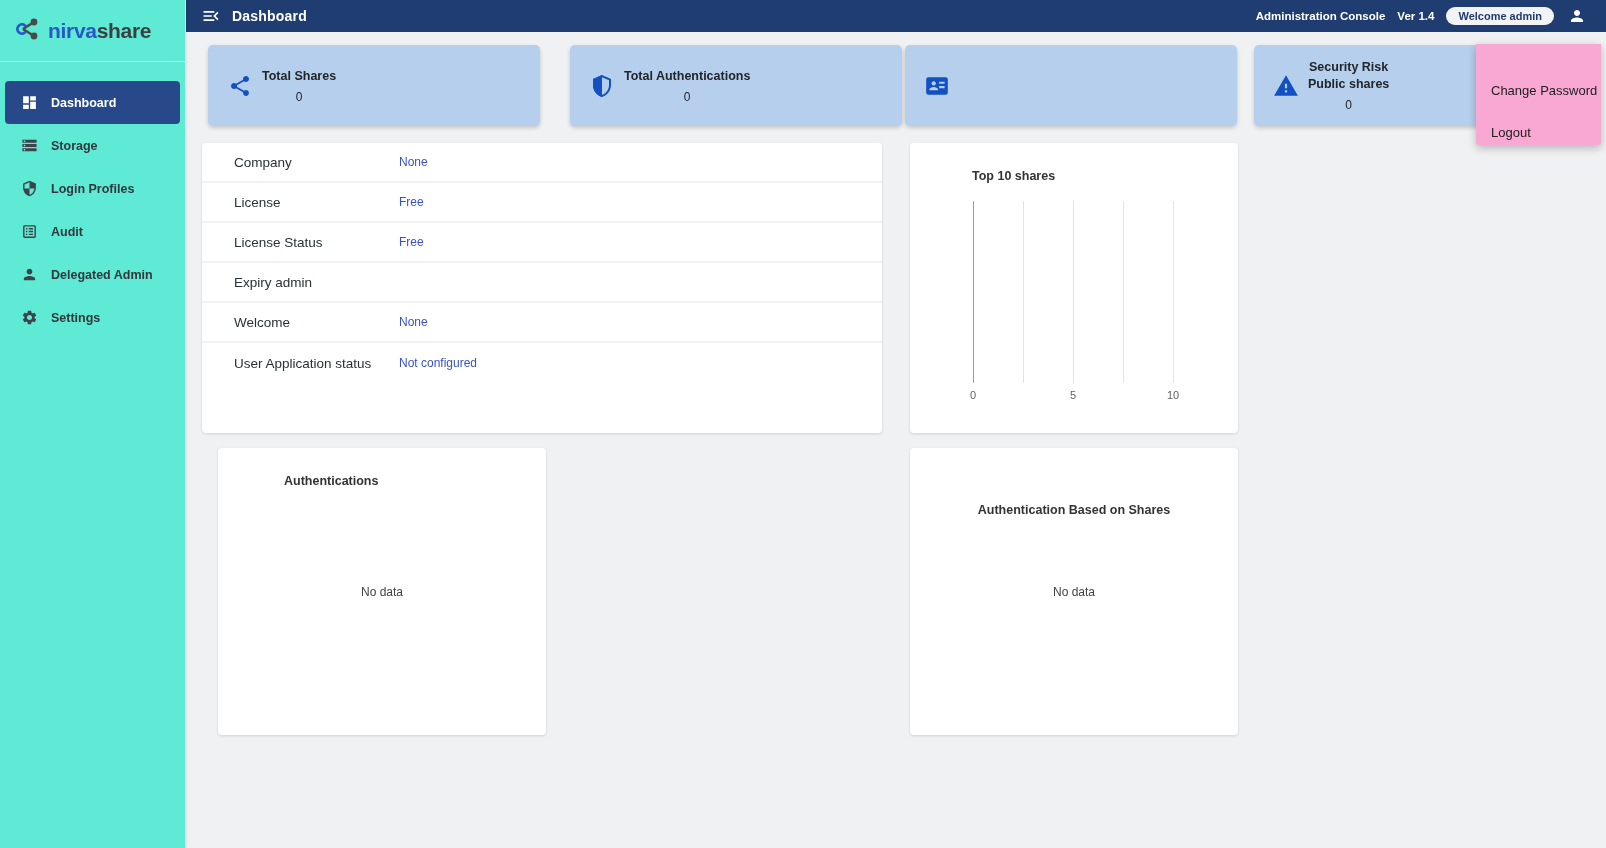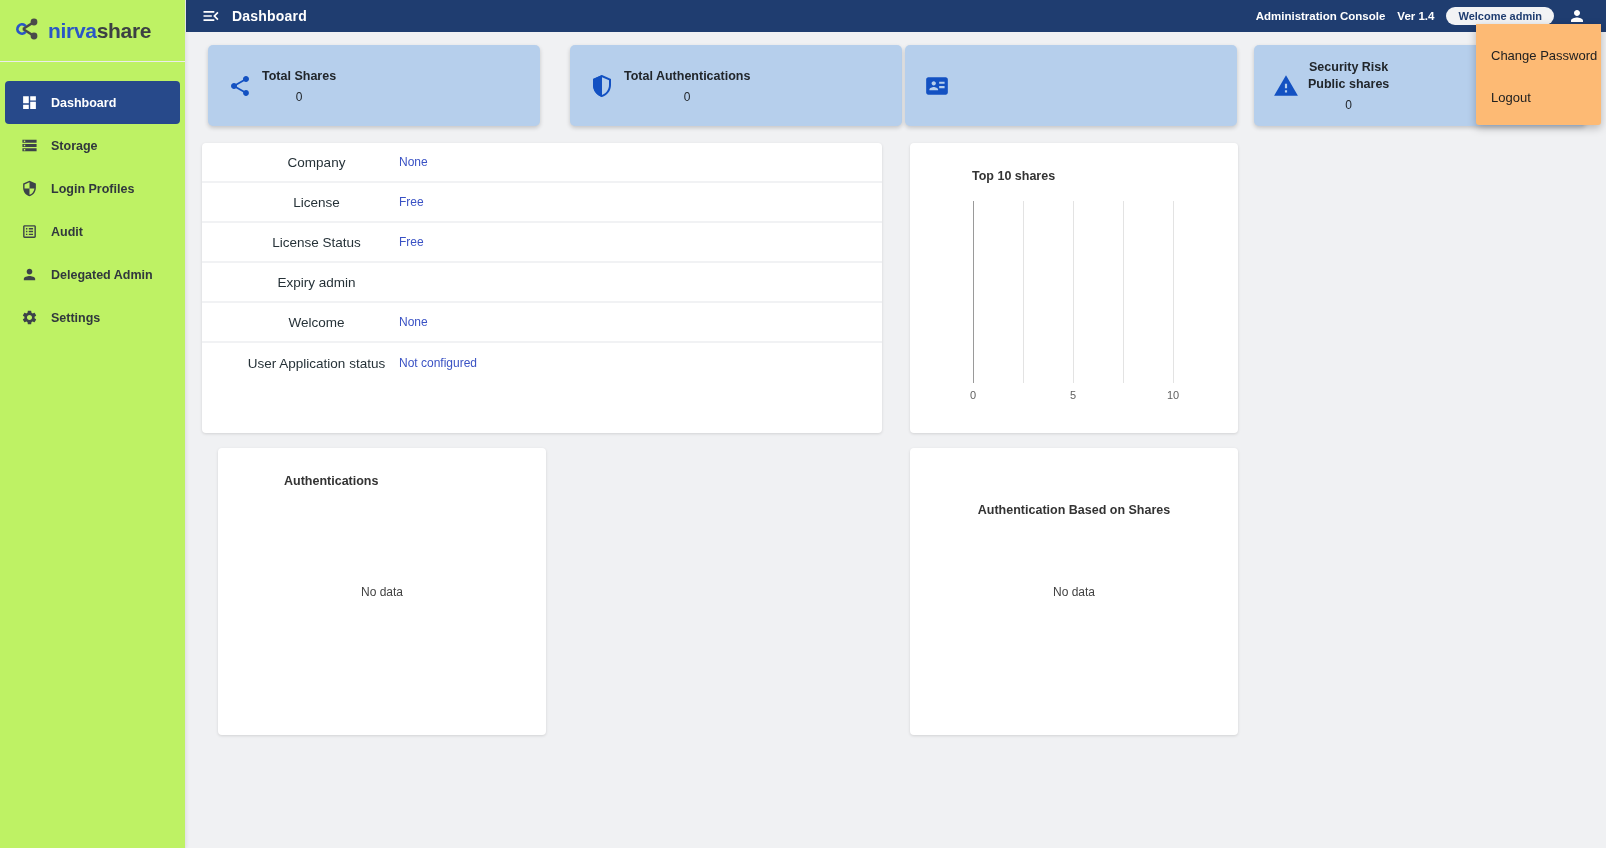--- a/index.html
+++ b/index.html
@@ -13,26 +13,26 @@
   .topbar .menu-toggle { margin-left:14px; width:22px; height:22px; display:flex; align-items:center; justify-content:center; cursor:pointer; }
   .topbar .page-title { margin-left:10px; font-size:14px; font-weight:bold; letter-spacing:.2px; }
   .topbar .spacer { flex:1; }
   .topbar .right { display:flex; align-items:center; gap:12px; padding-right:18px; }
   .topbar .console-label, .topbar .version-label { font-size:11.5px; font-weight:bold; }
   .welcome-pill { background:#f2f3f5; color:#1f3d70; font-size:11px; font-weight:bold;
     padding:3px 12px; border-radius:10px; cursor:pointer; }
   .avatar-btn { width:22px; height:22px; display:flex; align-items:center; justify-content:center; cursor:pointer; }
 
   
-  .user-menu { position:absolute; left:1476px; top:24px; width:125px; height:101px;
-    background:#fdba74; box-shadow:0 3px 8px rgba(0,0,0,.25); border-radius:0 0 3px 3px; z-index:10; padding-top:11px; }
+  .user-menu { position:absolute; left:1476px; top:44px; width:125px; height:101px;
+    background:#f9a8d4; box-shadow:0 3px 8px rgba(0,0,0,.25); border-radius:0 0 3px 3px; z-index:10; padding-top:26px; }
   .user-menu .item { height:42px; line-height:42px; padding-left:15px; font-size:13px; color:#212121; cursor:pointer; white-space:nowrap; }
 
   
-  .sidebar { position:absolute; left:0; top:0; width:186px; height:848px; background:#bef264;
+  .sidebar { position:absolute; left:0; top:0; width:186px; height:848px; background:#5eead4;
     border-right:1px solid #e3e4e6; box-shadow:1px 0 3px rgba(0,0,0,.06); z-index:6; }
   .logo-area { height:62px; display:flex; align-items:center; padding-left:13px; border-bottom:1px solid #ececec; }
   .logo-text { font-size:21px; font-weight:bold; letter-spacing:-0.3px; margin-left:5px; }
   .logo-text .p1 { color:#2a56c6; }
   .logo-text .p2 { color:#3c4043; }
   .nav { position:absolute; left:0; top:81px; width:100%; }
   .nav-item { height:43px; margin:0 5px; display:flex; align-items:center; padding-left:15px;
     border-radius:4px; cursor:pointer; color:#31383d; }
   .nav-item .nav-icon { width:18px; height:18px; display:flex; align-items:center; justify-content:center; }
   .nav-item .nav-icon svg { fill:#3c4349; }
@@ -49,21 +49,21 @@
   .stat-body { position:absolute; left:54px; top:0; height:100%; display:flex; flex-direction:column;
     justify-content:center; align-items:center; }
   .stat-title { font-size:12.5px; font-weight:bold; color:#21262b; line-height:17px; }
   .stat-value { font-size:12px; color:#21262b; margin-top:5px; }
 
   
   .panel { position:absolute; background:#fff; border-radius:4px; box-shadow:0 1px 3px rgba(0,0,0,.13); }
 
   
   .info-panel { left:202px; top:143px; width:680px; height:290px; }
-  .info-row { height:40px; display:flex; align-items:center; border-bottom:2px solid #f1f2f4; cursor:default;text-align:center; }
+  .info-row { height:40px; display:flex; align-items:center; border-bottom:2px solid #f1f2f4; cursor:default; }
   .info-label { width:197px; padding-left:32px; font-size:13.5px; color:#263238; }
   .info-value { font-size:12px; color:#3a52c4; cursor:pointer; }
 
   
   .chart-panel { left:910px; top:143px; width:328px; height:290px; }
   .chart-title { position:absolute; left:62px; top:26px; font-size:12.5px; font-weight:bold; color:#333; }
   .gridline { position:absolute; top:58px; width:1px; height:182px; background:#e3e3e3; }
   .gridline.axis { background:#9a9a9a; }
   .tick-label { position:absolute; top:246px; font-size:11px; color:#616161; transform:translateX(-50%); }
 

